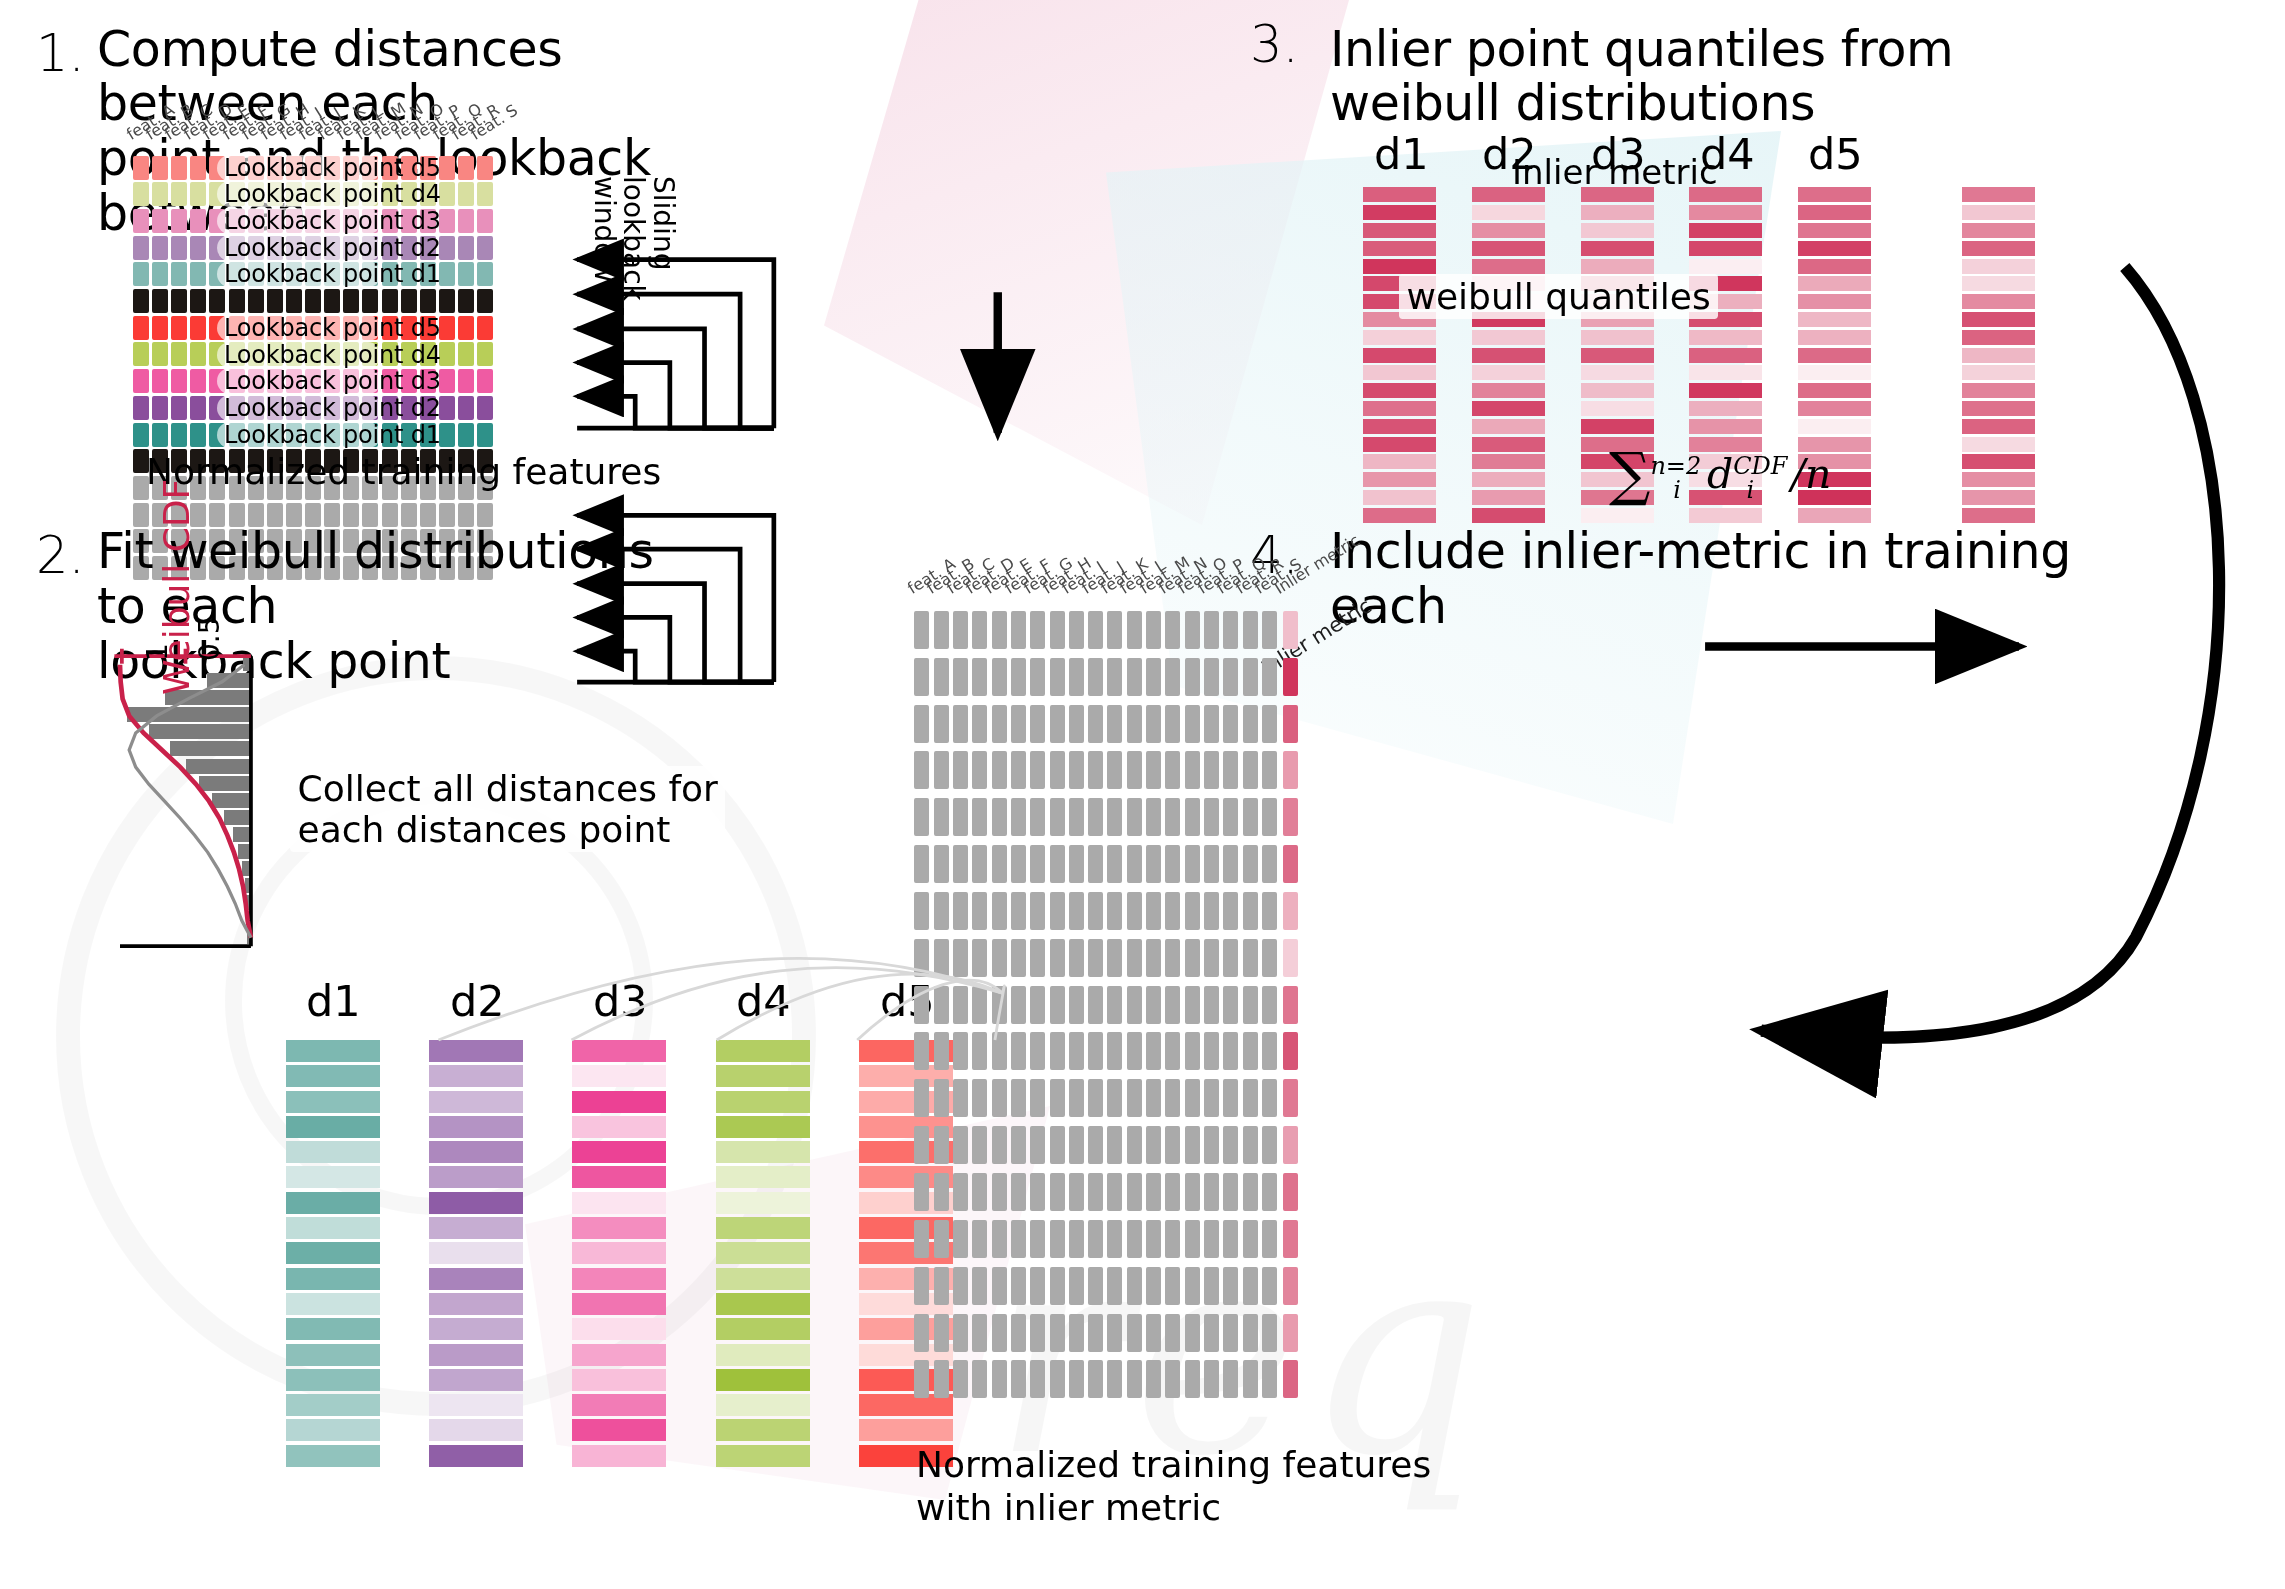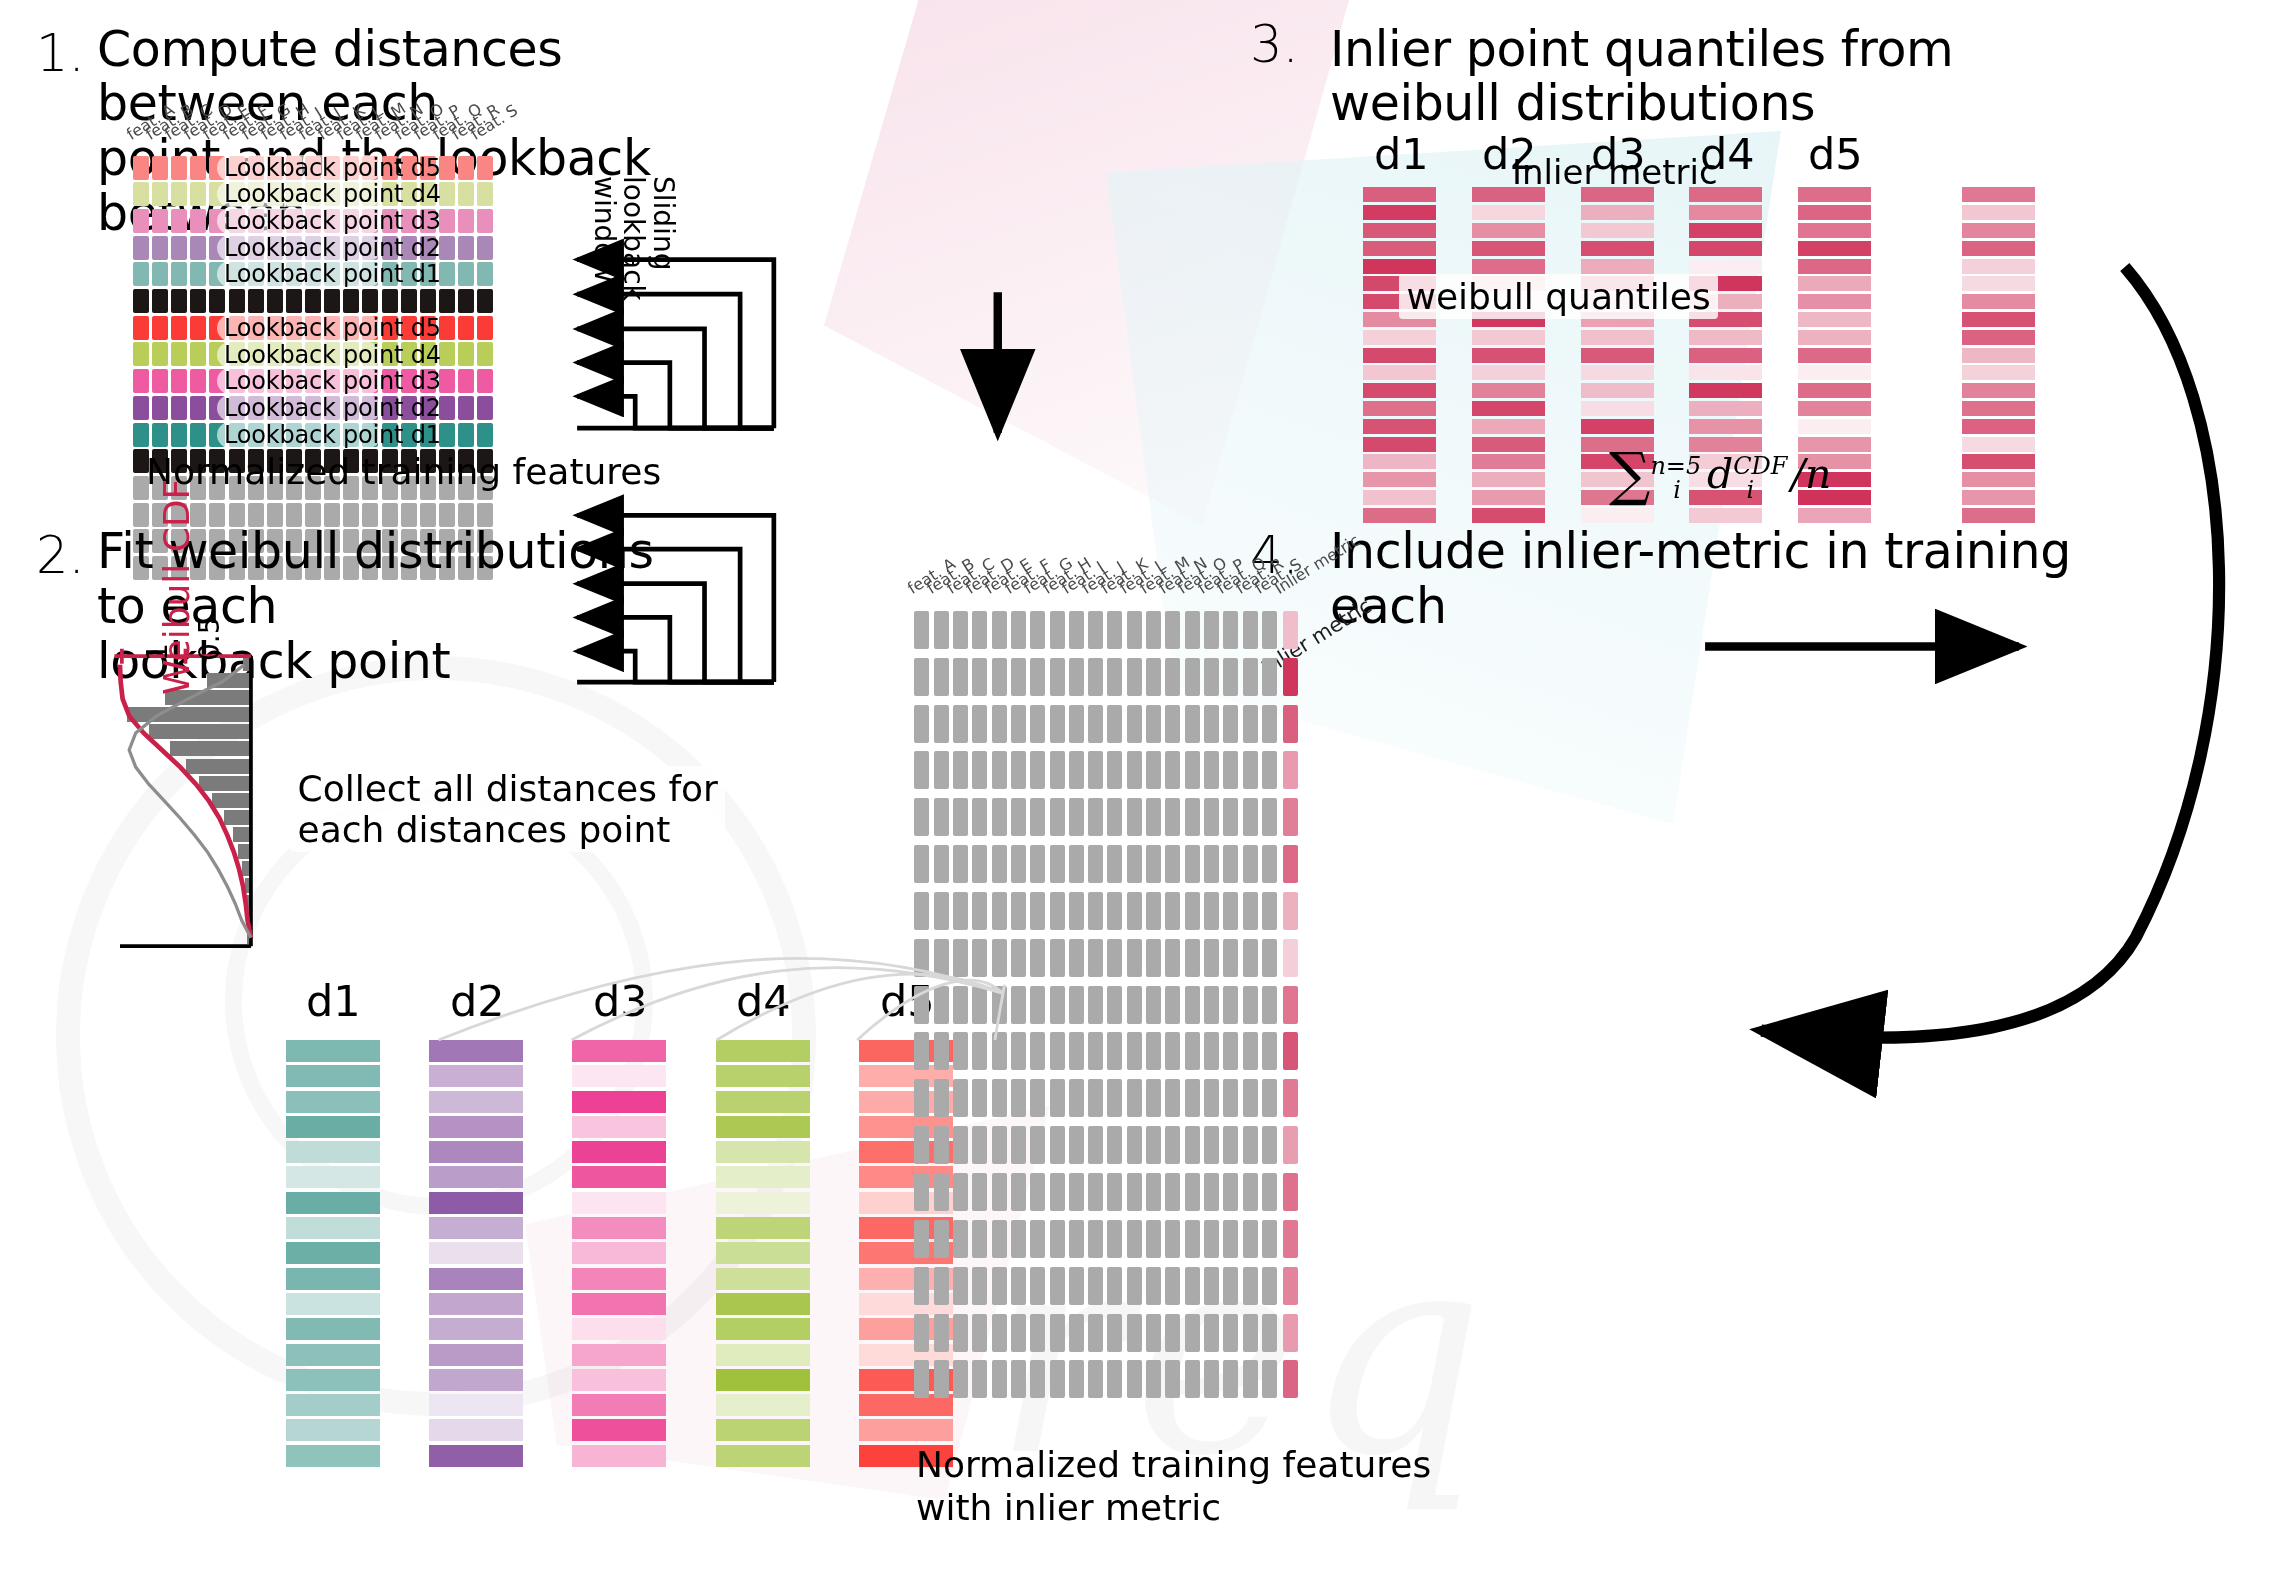--- a/index.html
+++ b/index.html
@@ -687,21 +687,21 @@
     <div style="position: absolute; left: 1962px; top: 437px; width: 73px; height: 15px; background: rgb(246, 218, 225);"></div>
     <div style="position: absolute; left: 1962px; top: 454px; width: 73px; height: 15px; background: rgb(214, 79, 113);"></div>
     <div style="position: absolute; left: 1962px; top: 472px; width: 73px; height: 15px; background: rgb(229, 142, 164);"></div>
     <div style="position: absolute; left: 1962px; top: 490px; width: 73px; height: 15px; background: rgb(230, 149, 170);"></div>
     <div style="position: absolute; left: 1962px; top: 508px; width: 73px; height: 15px; background: rgb(221, 110, 138);"></div>
   </div>
 <div class="inlier-head" style="left:1512px;top:152px;">Inlier metric</div>
 <div class="boxlabel" style="left:1399px;top:274px;font-size:36px;background:rgba(255,255,255,.82);">weibull quantiles</div>
 
 <div class="formula" style="left:1609px;top:440px;">
-  <span class="sum">∑</span><sup>n=5</sup><sub style="margin-left:-28px;">i</sub>
+  <span class="sum">∑</span><sup>n=2</sup><sub style="margin-left:-28px;">i</sub>
   <span style="margin-left:13px;">d</span><sup>CDF</sup><sub style="margin-left:-41px;">i</sub>
   <span style="margin-left:24px;">/n</span>
 </div>
 
 <div class="step-num" style="left:1250px;top:530px;">4.</div>
 <div class="step-title" style="left:1330px;top:525px;width:824px;white-space:pre-line;">Include inlier-metric in training
 each</div>
 
 <div class="featrow" id="p4-feats" style="left:914px;top:540px;width:375px;">
     <span style="left: 0px;">feat. A</span>

